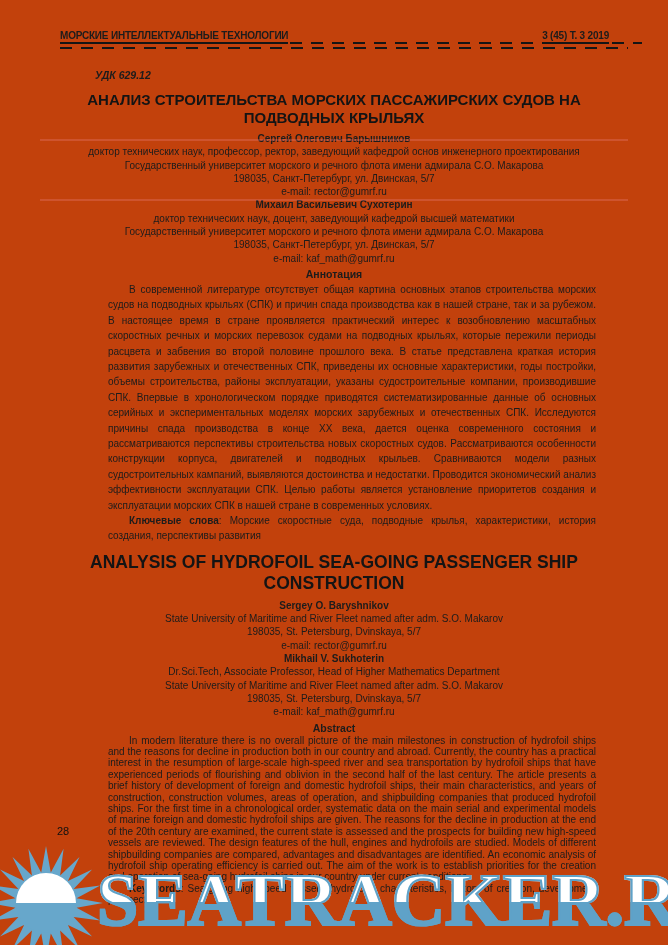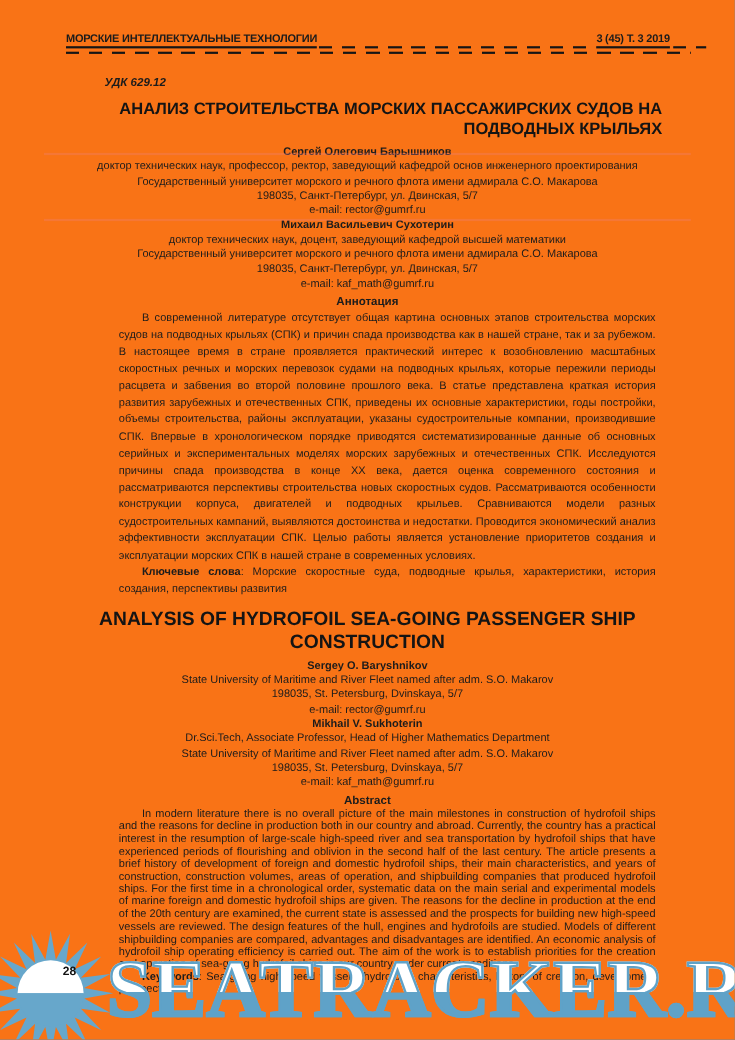--- a/index.html
+++ b/index.html
@@ -1,21 +1,21 @@
 <!DOCTYPE html>
 <html lang="ru"><head>
 <meta charset="utf-8">
 <style>
   * { margin:0; padding:0; box-sizing:border-box; }
   html,body { background:#888; }
   .page {
     position:relative;
     width:668px; height:945px;
     margin:0 auto;
-    background:#f97316;
+    background:#c2410c;
     overflow:hidden;
     font-family:"Liberation Sans", sans-serif;
     color:#1c1c1c;
     -webkit-font-smoothing:antialiased;
   }
 
   
   .jheader {
     margin:30px 26px 0 60px;
     display:flex; align-items:flex-end;
@@ -33,21 +33,21 @@
   }
   .dash-row {
     margin:3px 40px 0 60px; height:2px;
     background:repeating-linear-gradient(90deg,#151515 0 12px,transparent 12px 21px);
   }
 
   
   .udc { margin:20px 12px 0 95px; font-size:10.5px; font-weight:bold; font-style:italic; }
   .title-ru {
     margin-top:10px; padding:0 66px;
-    font-size:15px; line-height:18px; font-weight:bold; text-align:right; color:#141414;
+    font-size:15px; line-height:18px; font-weight:bold; text-align:center; color:#141414;
   }
   .title-en {
     margin-top:8px; padding:0 60px;
     font-size:17.5px; line-height:21px; font-weight:bold; text-align:center; color:#141414;
   }
   .authors { margin-top:5px; font-size:10px; line-height:13.3px; text-align:center; }
   .authors .aname { font-weight:bold; }
   .sect-head { margin-top:3px; text-align:center; font-size:10.5px; font-weight:bold; }
   .body-text {
     padding:0 72px; text-align:justify; font-size:10px;
@@ -60,22 +60,22 @@
   .bold { font-weight:bold; }
 
   
   .scan-streak { position:absolute; left:40px; right:40px; height:2px; background:rgba(236,130,130,0.30); pointer-events:none; }
   .streak-1 { top:139px; } .streak-2 { top:199px; }
 
   
   .watermark { position:absolute; left:0; top:0; width:100%; height:100%; pointer-events:none; }
   .sun { position:absolute; left:-14px; top:843px; width:120px; height:120px; }
   .page-num {
-    position:absolute; left:57px; top:877px;
-    font-size:11px; color:#111; font-weight:bold;
+    position:absolute; left:57px; top:825px;
+    font-size:11px; color:#111; font-weight:normal;
   }
   .wm-text {
     position:absolute; left:97px; top:862px; height:76px;
     font-family:"Liberation Serif", serif; font-weight:bold;
     font-size:74px; line-height:76px; white-space:nowrap;
     background:linear-gradient(180deg,#ffffff 0 52%, #5fa2c8 52% 100%);
     -webkit-background-clip:text; background-clip:text;
     color:transparent;
     -webkit-text-stroke:2.2px #5fa2c8;
   }

